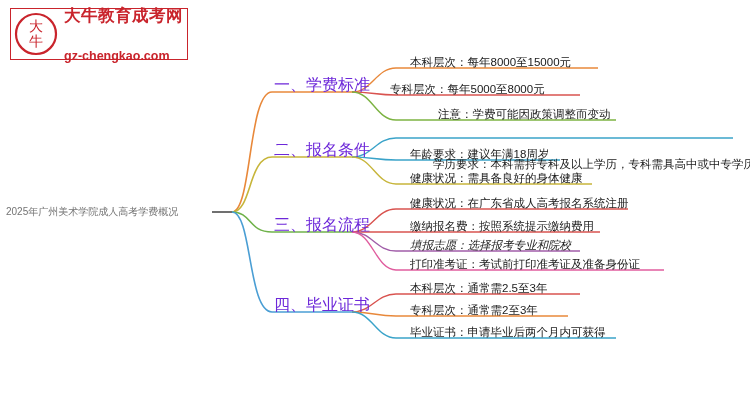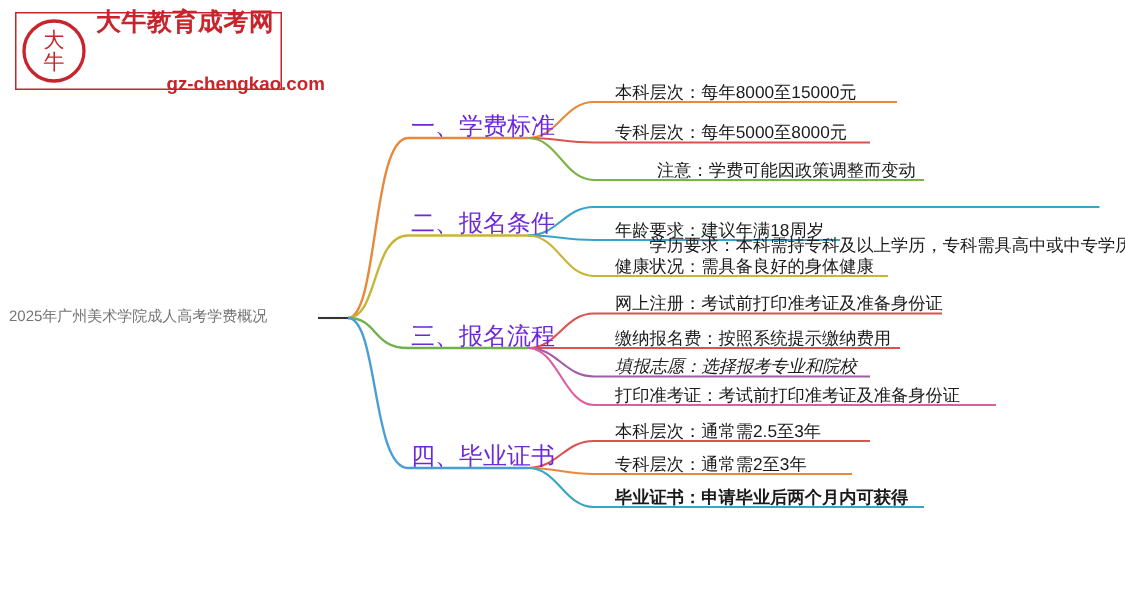--- a/index.html
+++ b/index.html
@@ -59,21 +59,20 @@
     line-height: 20px;
     white-space: nowrap;
   }
   .logo-sub {
     font-size: 12.5px;
     font-weight: bold;
     color: #c9242c;
     line-height: 16px;
     white-space: nowrap;
     font-family: "Liberation Sans", sans-serif;
-    margin-left: 47px;
   }
   .node-label {
     position: absolute;
     font-size: 11.5px;
     color: #222222;
     white-space: nowrap;
     line-height: 14px;
   }
   .root-label {
     font-size: 10px;
@@ -158,29 +157,29 @@
   </div>
 
   <div class="node-label root-label" style="left:6px; top:205px;">2025年广州美术学院成人高考学费概况</div>
 
   <div class="node-label branch-label" style="left:274px; top:78px;">一、学费标准</div>
   <div class="node-label branch-label" style="left:274px; top:143px;">二、报名条件</div>
   <div class="node-label branch-label" style="left:274px; top:218px;">三、报名流程</div>
   <div class="node-label branch-label" style="left:274px; top:298px;">四、毕业证书</div>
 
   <div class="node-label leaf-label" style="left:410px; top:55px;">本科层次：每年8000至15000元</div>
-  <div class="node-label leaf-label" style="left:410px; top:82px;">专科层次：每年5000至8000元</div>
+  <div class="node-label leaf-label" style="left:390px; top:82px;">专科层次：每年5000至8000元</div>
   <div class="node-label leaf-label" style="left:410px; top:107px;margin-left:28px;">注意：学费可能因政策调整而变动</div>
 
   <div class="node-label leaf-label" style="left:433px; top:125px;margin-top:32px;">学历要求：本科需持专科及以上学历，专科需具高中或中专学历</div>
   <div class="node-label leaf-label" style="left:410px; top:147px;">年龄要求：建议年满18周岁</div>
   <div class="node-label leaf-label" style="left:410px; top:171px;">健康状况：需具备良好的身体健康</div>
 
-  <div class="node-label leaf-label" style="left:410px; top:196px;">网上注册：考试前打印准考证及准备身份证</div>
+  <div class="node-label leaf-label" style="left:410px; top:196px;">健康状况：在广东省成人高考报名系统注册</div>
   <div class="node-label leaf-label" style="left:410px; top:219px;">缴纳报名费：按照系统提示缴纳费用</div>
   <div class="node-label leaf-label" style="left:410px; top:238px;font-style:italic;">填报志愿：选择报考专业和院校</div>
   <div class="node-label leaf-label" style="left:410px; top:257px;">打印准考证：考试前打印准考证及准备身份证</div>
 
   <div class="node-label leaf-label" style="left:410px; top:281px;text-align:right;">本科层次：通常需2.5至3年</div>
   <div class="node-label leaf-label" style="left:410px; top:303px;">专科层次：通常需2至3年</div>
-  <div class="node-label leaf-label" style="left:410px; top:325px;font-weight:bold;">毕业证书：申请毕业后两个月内可获得</div>
+  <div class="node-label leaf-label" style="left:410px; top:325px;">毕业证书：申请毕业后两个月内可获得</div>
 
 </div>
 
 </body></html>

